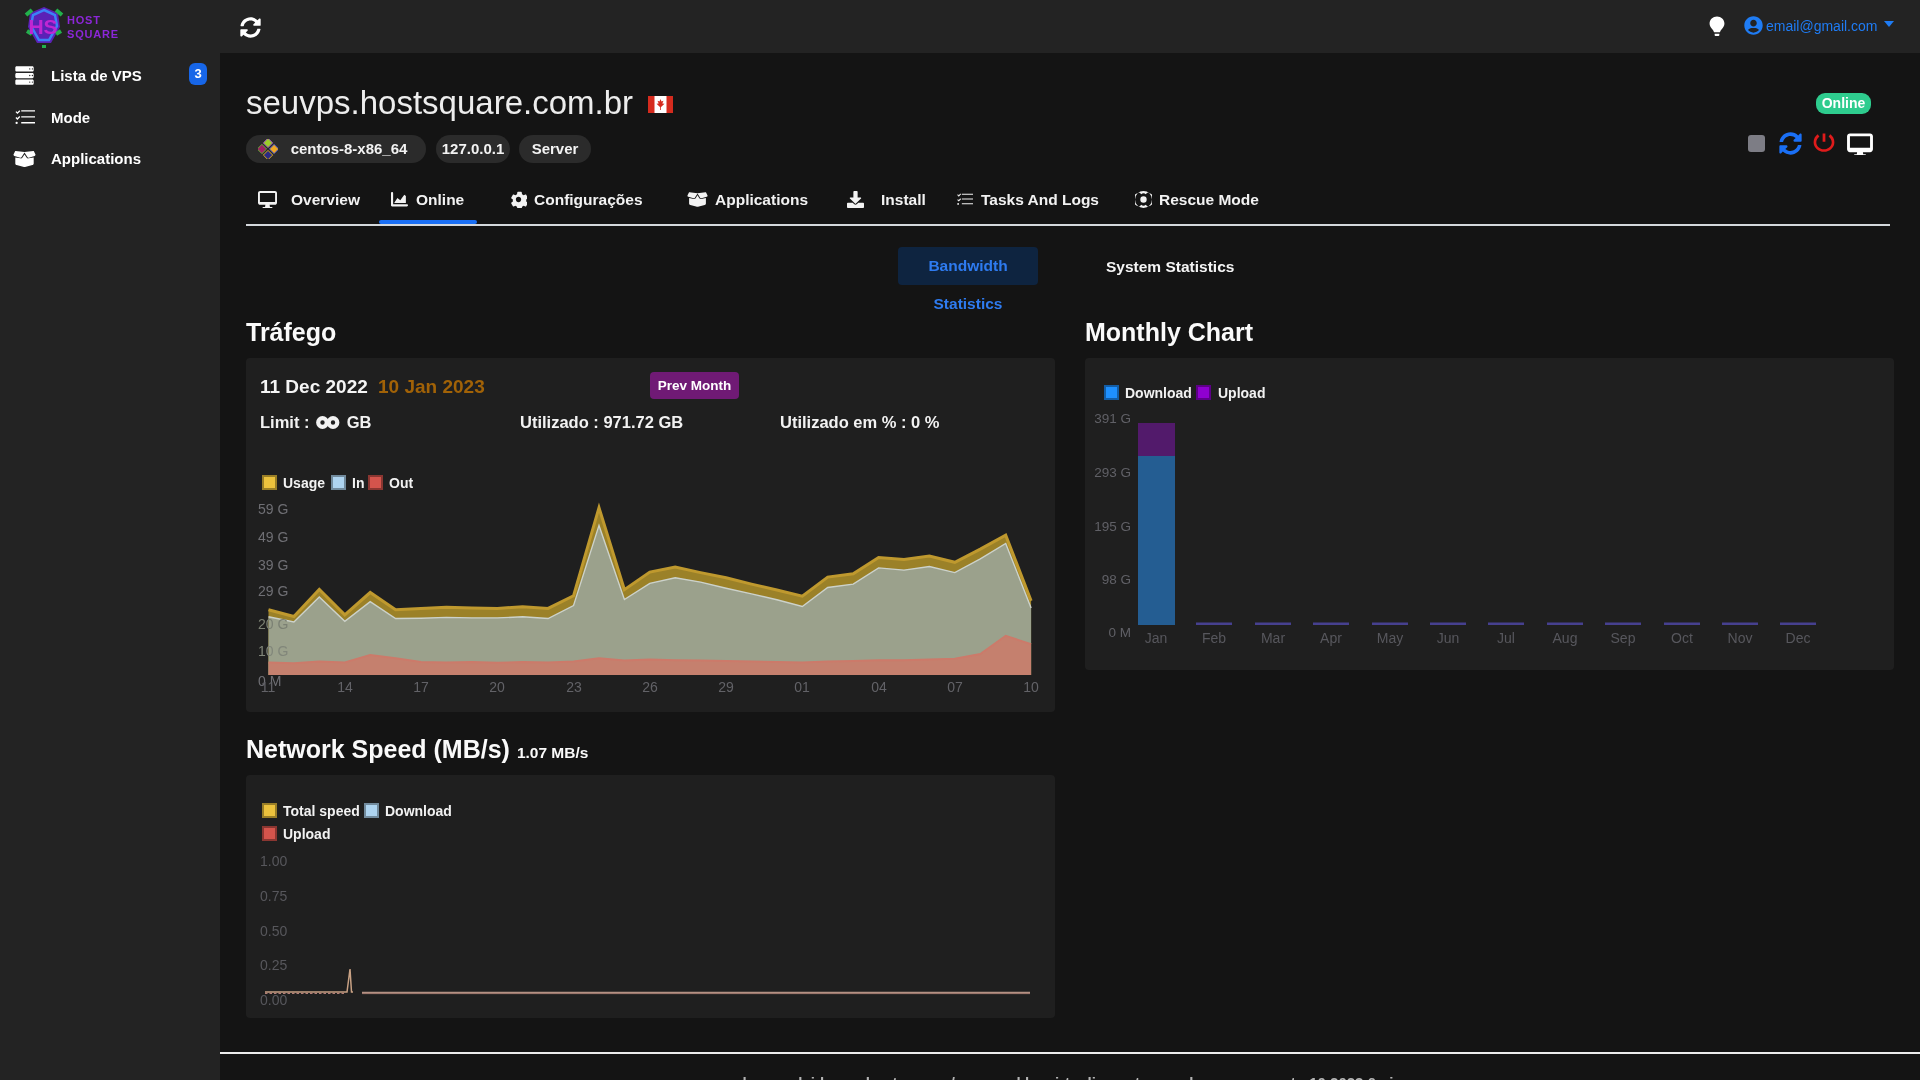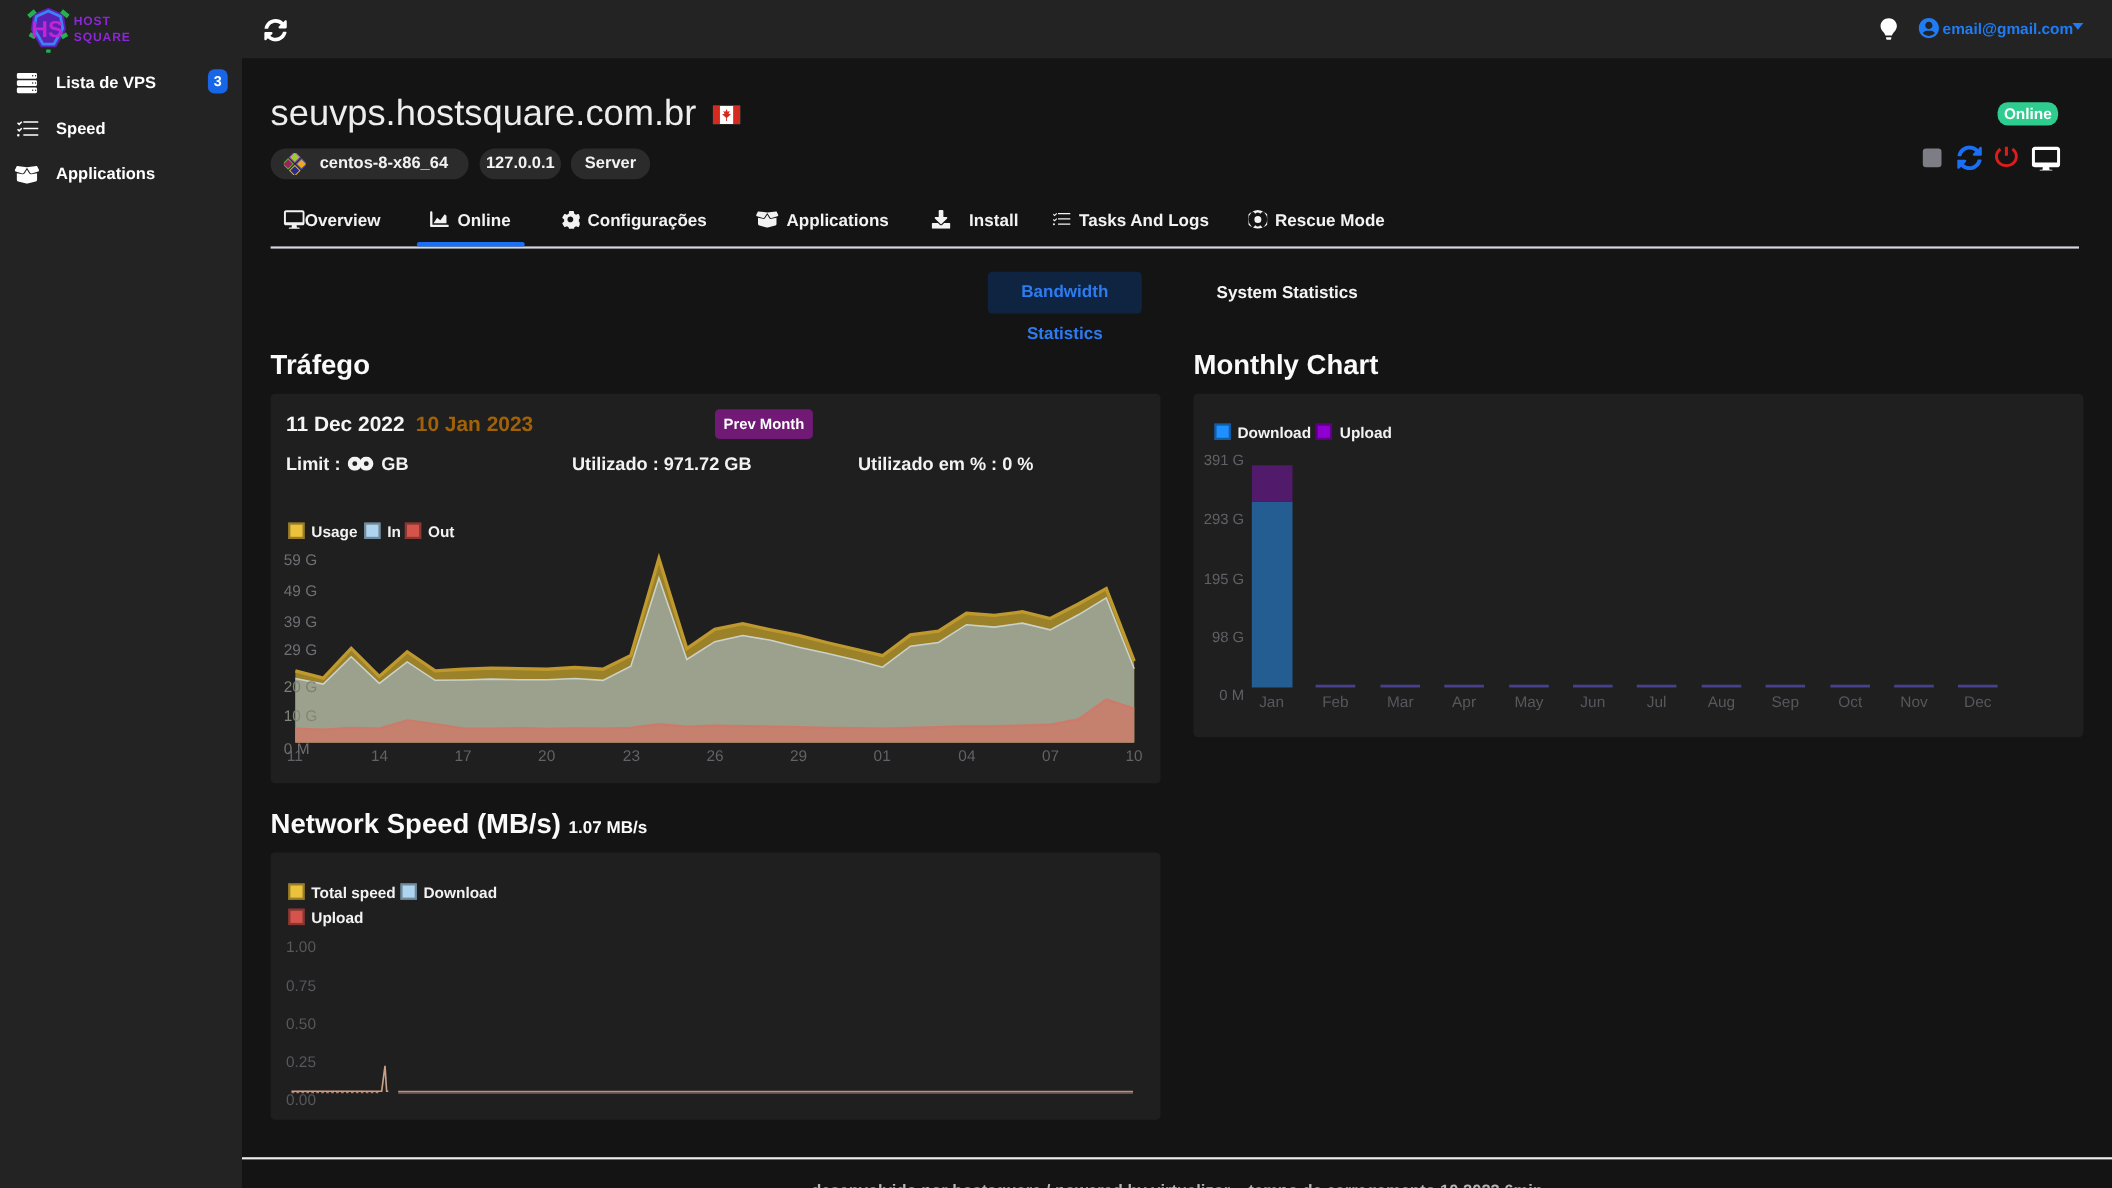--- a/index.html
+++ b/index.html
@@ -35,35 +35,35 @@
 <svg class="abs" style="left:240px;top:17px" width="21" height="21" viewBox="0 0 512 512">
   <path fill="#ffffff" d="M370.72 133.28C339.458 104.008 298.888 87.962 255.848 88c-77.458.068-144.328 53.178-162.791 126.85-1.344 5.363-6.122 9.15-11.651 9.15H24.103c-7.498 0-13.194-6.807-11.807-14.176C33.933 94.924 134.813 8 256 8c66.448 0 126.791 26.136 171.315 68.685L463.03 40.97C478.149 25.851 504 36.559 504 57.941V192c0 13.255-10.745 24-24 24H345.941c-21.382 0-32.09-25.851-16.971-40.971l41.75-41.749zM32 296h134.059c21.382 0 32.09 25.851 16.971 40.971l-41.75 41.75c31.262 29.273 71.835 45.319 114.876 45.28 77.418-.07 144.315-53.144 162.787-126.849 1.344-5.363 6.122-9.15 11.651-9.15h57.304c7.498 0 13.194 6.807 11.807 14.176C478.067 417.076 377.187 504 256 504c-66.448 0-126.791-26.136-171.315-68.685L48.97 471.03C33.851 486.149 8 475.441 8 454.059V320c0-13.255 10.745-24 24-24z"></path>
 </svg>
 
 <svg class="abs" style="left:1707px;top:15px" width="20" height="25" viewBox="0 0 384 512">
   <path fill="#ffffff" d="M297 282c28-27 47-66 47-106C344 96 276 32 192 32S40 96 40 176c0 40 19 79 47 106 17 17 37 45 44 70h122c7-25 27-53 44-70zM144 384h96v24c0 13-11 24-24 24h-48c-13 0-24-11-24-24v-24z"></path>
 </svg>
 <svg class="abs" style="left:1744px;top:16px" width="19" height="19" viewBox="0 0 496 512">
   <path fill="#1f7cf4" d="M248 8C111 8 0 119 0 256s111 248 248 248 248-111 248-248S385 8 248 8zm0 96c48 0 88 40 88 88s-40 88-88 88-88-40-88-88 40-88 88-88zm0 344c-59 0-112-27-147-68 18-35 54-60 96-60h102c42 0 78 25 96 60-35 41-88 68-147 68z"></path>
 </svg>
-<div class="abs" style="left:1766px;top:18px;color:#1f7cf4;font-size:14px;font-weight:bold">email@gmail.com</div>
+<div class="abs" style="left:1766px;top:18px;color:#1f7cf4;font-size:14px;font-weight:normal">email@gmail.com</div>
 <div class="abs" style="left:1884px;top:21px;width:0;height:0;border-left:5px solid transparent;border-right:5px solid transparent;border-top:6px solid #1f7cf4"></div>
 
 <div class="menu-item" style="top:64px">
   <svg class="abs" style="left:14px;top:1px" width="21" height="21" viewBox="0 0 512 512">
       <path fill="#fff" d="M64 32h384c18 0 32 14 32 32v64c0 18-14 32-32 32H64c-18 0-32-14-32-32V64c0-18 14-32 32-32zm320 48a16 16 0 1 0 0 32 16 16 0 0 0 0-32zm64 0a16 16 0 1 0 0 32 16 16 0 0 0 0-32zM64 192h384c18 0 32 14 32 32v64c0 18-14 32-32 32H64c-18 0-32-14-32-32v-64c0-18 14-32 32-32zm320 48a16 16 0 1 0 0 32 16 16 0 0 0 0-32zm64 0a16 16 0 1 0 0 32 16 16 0 0 0 0-32zM64 352h384c18 0 32 14 32 32v64c0 18-14 32-32 32H64c-18 0-32-14-32-32v-64c0-18 14-32 32-32zm320 48a16 16 0 1 0 0 32 16 16 0 0 0 0-32zm64 0a16 16 0 1 0 0 32 16 16 0 0 0 0-32z"></path>
     </svg>
   <span class="label">Lista de VPS</span>
   <span class="badge3">3</span>
 </div>
 <div class="menu-item" style="top:106px">
   <svg class="abs" style="left:14px;top:1px" width="21" height="21" viewBox="0 0 512 512">
       <path fill="#fff" d="M153 101 L83 171 L36 124 L59 101 L83 125 L130 78 Z M512 80 L512 112 L176 112 L176 80 Z M153 245 L83 315 L36 268 L59 245 L83 269 L130 222 Z M512 224 L512 256 L176 256 L176 224 Z M512 368 L512 400 L176 400 L176 368 Z M64 360 a28 28 0 1 1 0 56 28 28 0 0 1 0-56z"></path>
     </svg>
-  <span class="label">Speed</span>
+  <span class="label">Mode</span>
 </div>
 <div class="menu-item" style="top:147px">
   <svg class="abs" style="left:13px;top:2px" width="23" height="20" viewBox="0 0 640 512">
       <path fill="#fff" d="M58.9 42.1c3-6.1 9.6-9.6 16.3-8.7L320 64 564.8 33.4c6.7-1 13.3 2.5 16.3 8.7l41.7 83.4c9 17.9-.6 39.6-19.8 45.1L437.7 217.8c-14.4 4.1-29.8-1.8-37.8-14.6L320 75.5 240.1 203.2c-8 12.8-23.4 18.7-37.8 14.6L37 170.6c-19.3-5.5-28.8-27.2-19.8-45.1L58.9 42.1zM321.1 128l54.9 87.2c12.9 20.5 37.5 30 60.8 23.4L576 211.6v167c0 22-15 41.2-36.4 46.6l-204.1 51c-10.2 2.6-20.9 2.6-31 0l-204.1-51C79 419.7 64 400.5 64 378.5v-167l139.1 27c23.4 6.7 48-2.9 60.8-23.4L318.9 128h2.2z"></path>
     </svg>
   <span class="label">Applications</span>
 </div>
 
 <div class="abs" style="left:246px;top:84px;color:#ededed;font-size:33px;font-weight:500;letter-spacing:0px">seuvps.hostsquare.com.br</div>
 <svg class="abs" style="left:648px;top:96px" width="25" height="17" viewBox="0 0 25 17">
@@ -95,21 +95,21 @@
 </svg>
 <svg class="abs" style="left:1813px;top:132px" width="22" height="22" viewBox="0 0 512 512">
   <path fill="#e01b1b" d="M400 54c59 40 98 108 98 184 0 123-108 223-242 223S14 361 14 238c0-76 39-144 98-184l36 54c-44 29-72 77-72 130 0 91 81 164 180 164s180-73 180-164c0-53-28-101-72-130zM224 32h64v192h-64z"></path>
 </svg>
 <svg class="abs" style="left:1847px;top:132px" width="26" height="23" viewBox="0 0 576 512">
   <path fill="#fff" d="M64 32h448c35 0 64 29 64 64v288c0 35-29 64-64 64H352l8 48h56v48H160v-48h56l8-48H64c-35 0-64-29-64-64V96c0-35 29-64 64-64zm0 64v256h448V96z"></path>
 </svg>
 
 <div class="tab" style="left:258px"><svg style="vertical-align:-3px" width="19" height="17" viewBox="0 0 576 512">
       <path fill="#f2f2f2" d="M64 0h448c35 0 64 29 64 64v288c0 35-29 64-64 64H352l10 64h54c13 0 24 11 24 24s-11 24-24 24H160c-13 0-24-11-24-24s11-24 24-24h54l10-64H64c-35 0-64-29-64-64V64C0 29 29 0 64 0zm-6 58v276h460V58z"></path>
-    </svg><span style="margin-left:0">Overview</span></div>
+    </svg><span style="margin-left:14px">Overview</span></div>
 <div class="tab" style="left:390px"><svg style="vertical-align:-3px" width="19" height="17" viewBox="0 0 512 512">
       <path fill="#f2f2f2" d="M64 400h416c18 0 32 14 32 32s-14 32-32 32H32c-18 0-32-14-32-32V64c0-18 14-32 32-32s32 14 32 32zm32-40 96-152 88 72 120-168 48 40v208z"></path>
     </svg><span style="margin-left:7px">Online</span></div>
 <div class="tab" style="left:510px"><svg style="vertical-align:-3px" width="17" height="17" viewBox="0 0 512 512">
       <path fill="#f2f2f2" d="M487 315c3-19 3-39 0-58l43-33c8-6 10-17 5-26l-48-83c-5-9-16-13-25-9l-50 21c-15-12-32-22-50-29l-7-54c-1-10-10-18-20-18h-96c-10 0-19 8-20 18l-7 54c-18 7-35 17-50 29l-50-21c-9-4-20 0-25 9L39 198c-5 9-3 20 5 26l43 33c-3 19-3 39 0 58l-43 33c-8 6-10 17-5 26l48 83c5 9 16 13 25 9l50-21c15 12 32 22 50 29l7 54c1 10 10 18 20 18h96c10 0 19-8 20-18l7-54c18-7 35-17 50-29l50 21c9 4 20 0 25-9l48-83c5-9 3-20-5-26zM256 336c-44 0-80-36-80-80s36-80 80-80 80 36 80 80-36 80-80 80z"></path>
     </svg><span style="margin-left:7px">Configurações</span></div>
 <div class="tab" style="left:687px"><svg style="vertical-align:-3px" width="21" height="17" viewBox="0 0 640 512">
       <path fill="#f2f2f2" d="M58.9 42.1c3-6.1 9.6-9.6 16.3-8.7L320 64 564.8 33.4c6.7-1 13.3 2.5 16.3 8.7l41.7 83.4c9 17.9-.6 39.6-19.8 45.1L437.7 217.8c-14.4 4.1-29.8-1.8-37.8-14.6L320 75.5 240.1 203.2c-8 12.8-23.4 18.7-37.8 14.6L37 170.6c-19.3-5.5-28.8-27.2-19.8-45.1L58.9 42.1zM321.1 128l54.9 87.2c12.9 20.5 37.5 30 60.8 23.4L576 211.6v167c0 22-15 41.2-36.4 46.6l-204.1 51c-10.2 2.6-20.9 2.6-31 0l-204.1-51C79 419.7 64 400.5 64 378.5v-167l139.1 27c23.4 6.7 48-2.9 60.8-23.4L318.9 128h2.2z"></path>
     </svg><span style="margin-left:7px">Applications</span></div>
 <div class="tab" style="left:847px"><svg style="vertical-align:-3px" width="17" height="17" viewBox="0 0 512 512">

